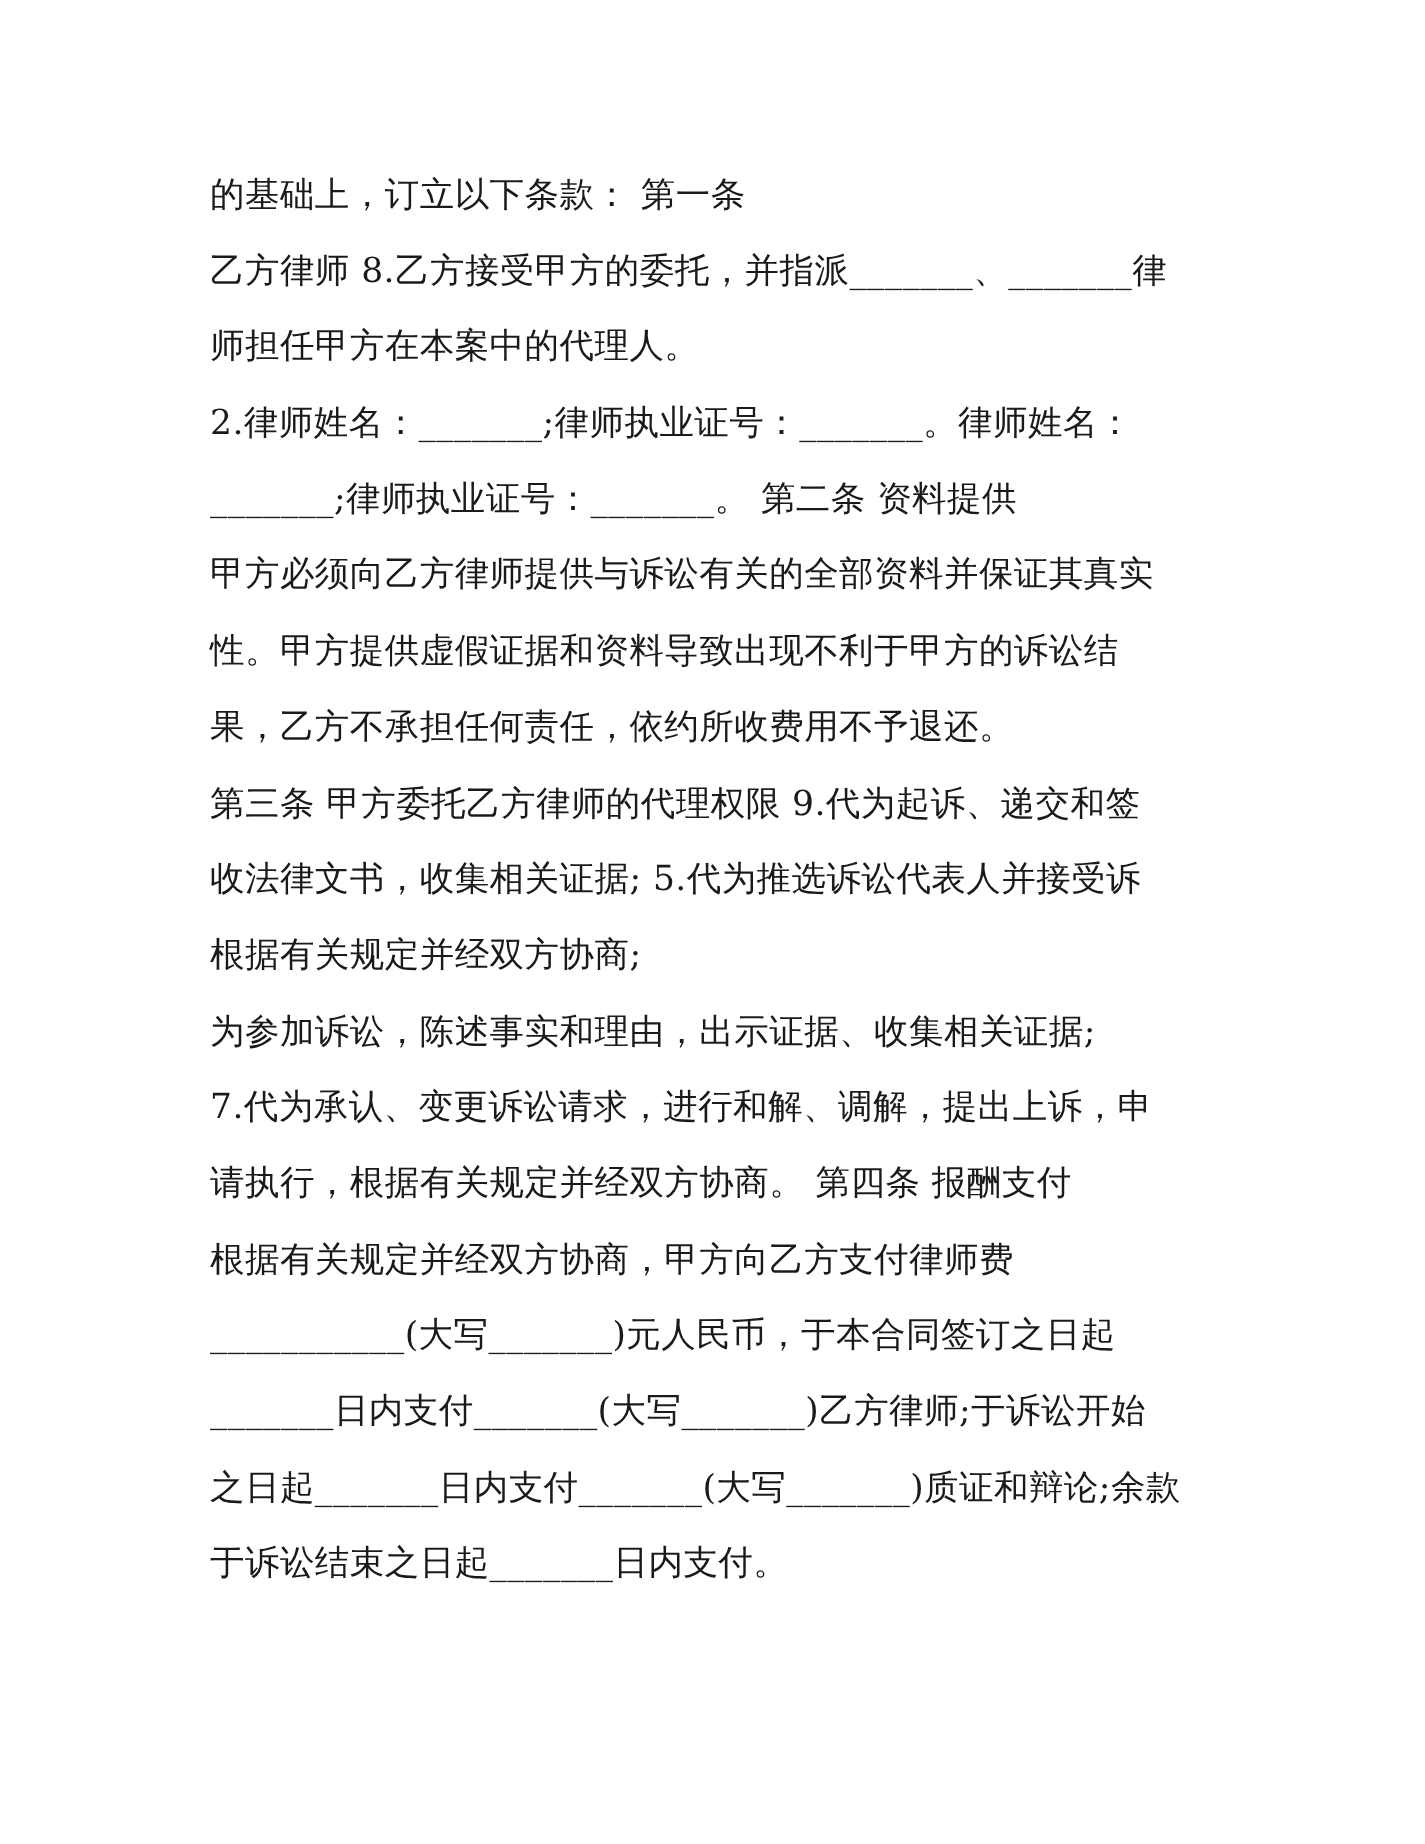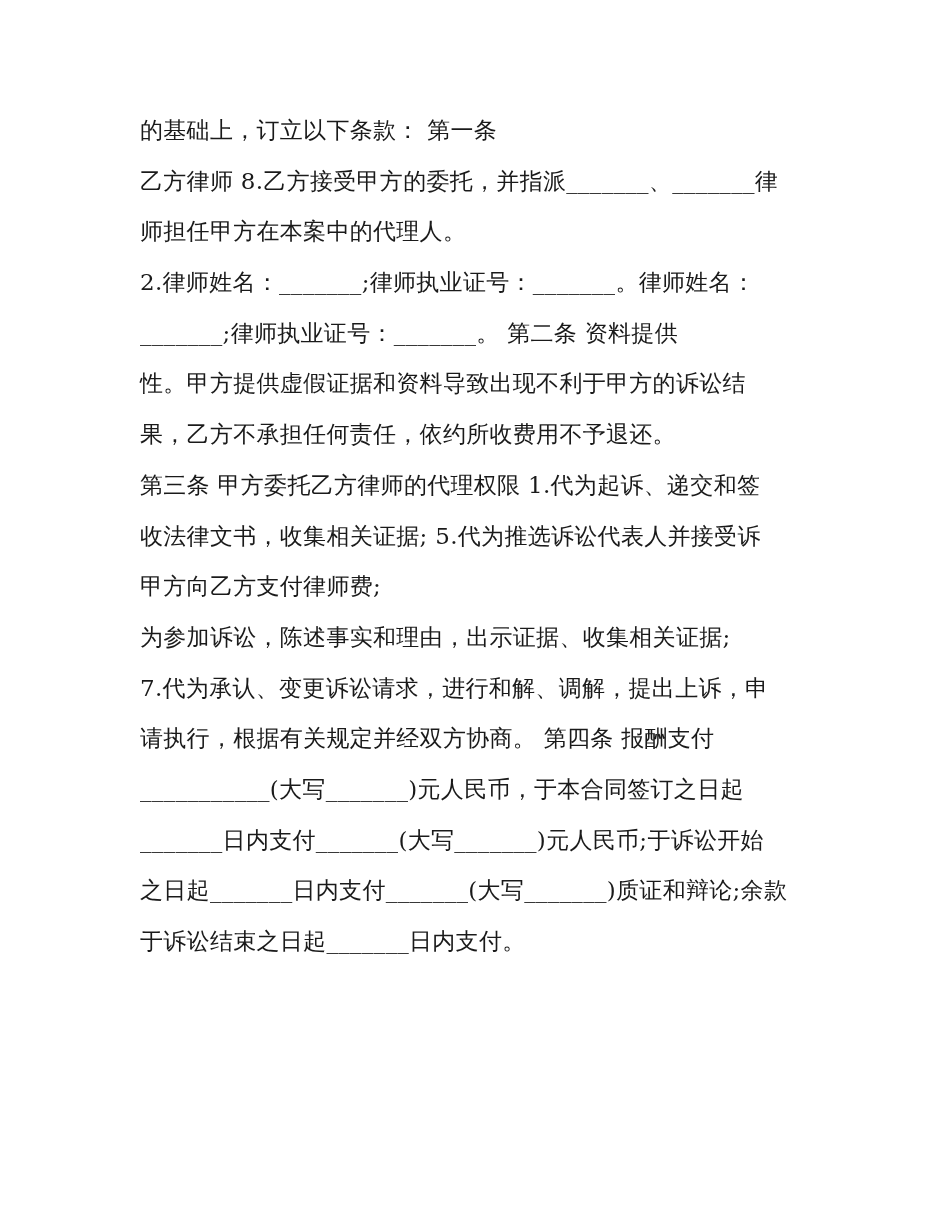--- a/index.html
+++ b/index.html
@@ -40,26 +40,28 @@
 </head>
 <body>
 
 <div class="page">
   <div class="content">
     <div class="line">的基础上，订立以下条款： 第一条</div>
     <div class="line">乙方律师 8.乙方接受甲方的委托，并指派_______、_______律</div>
     <div class="line">师担任甲方在本案中的代理人。</div>
     <div class="line">2.律师姓名：_______;律师执业证号：_______。律师姓名：</div>
     <div class="line">_______;律师执业证号：_______。 第二条 资料提供</div>
+    <div class="line">甲方必须向乙方律师提供与诉讼有关的全部资料并保证其真实</div>
     <div class="line">性。甲方提供虚假证据和资料导致出现不利于甲方的诉讼结</div>
     <div class="line">果，乙方不承担任何责任，依约所收费用不予退还。</div>
-    <div class="line">第三条 甲方委托乙方律师的代理权限 1.代为起诉、递交和签</div>
+    <div class="line">第三条 甲方委托乙方律师的代理权限 9.代为起诉、递交和签</div>
     <div class="line">收法律文书，收集相关证据; 5.代为推选诉讼代表人并接受诉</div>
-    <div class="line">甲方向乙方支付律师费;</div>
+    <div class="line">根据有关规定并经双方协商;</div>
     <div class="line">为参加诉讼，陈述事实和理由，出示证据、收集相关证据;</div>
     <div class="line">7.代为承认、变更诉讼请求，进行和解、调解，提出上诉，申</div>
     <div class="line">请执行，根据有关规定并经双方协商。 第四条 报酬支付</div>
+    <div class="line">根据有关规定并经双方协商，甲方向乙方支付律师费</div>
     <div class="line">___________(大写_______)元人民币，于本合同签订之日起</div>
-    <div class="line">_______日内支付_______(大写_______)元人民币;于诉讼开始</div>
+    <div class="line">_______日内支付_______(大写_______)乙方律师;于诉讼开始</div>
     <div class="line">之日起_______日内支付_______(大写_______)质证和辩论;余款</div>
     <div class="line">于诉讼结束之日起_______日内支付。</div>
   </div>
 </div>
 
 </body></html>

